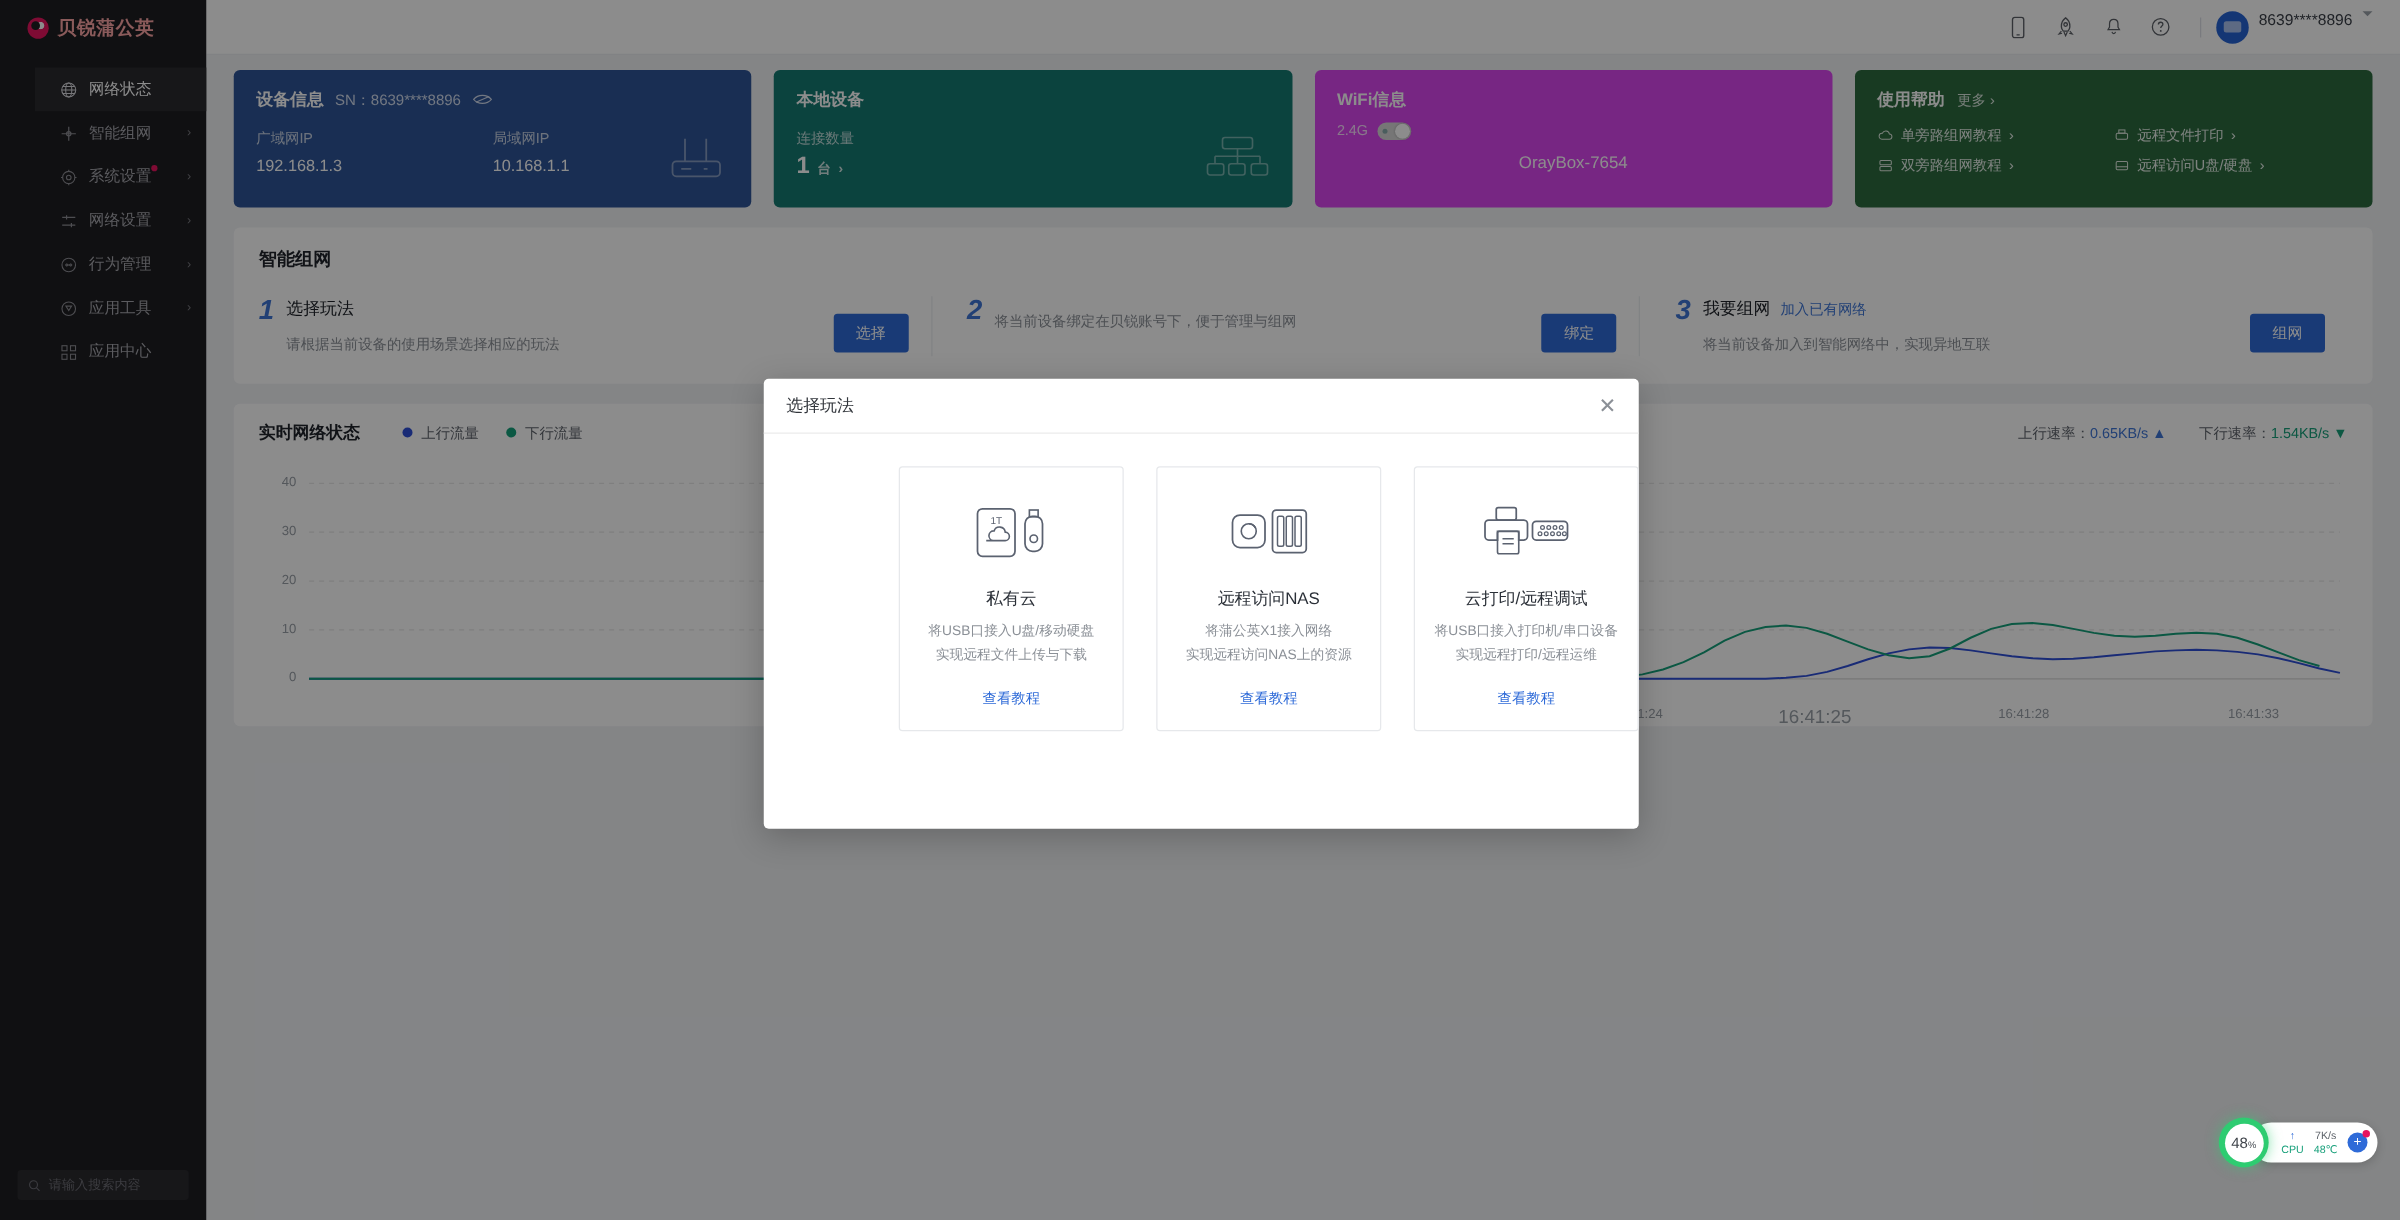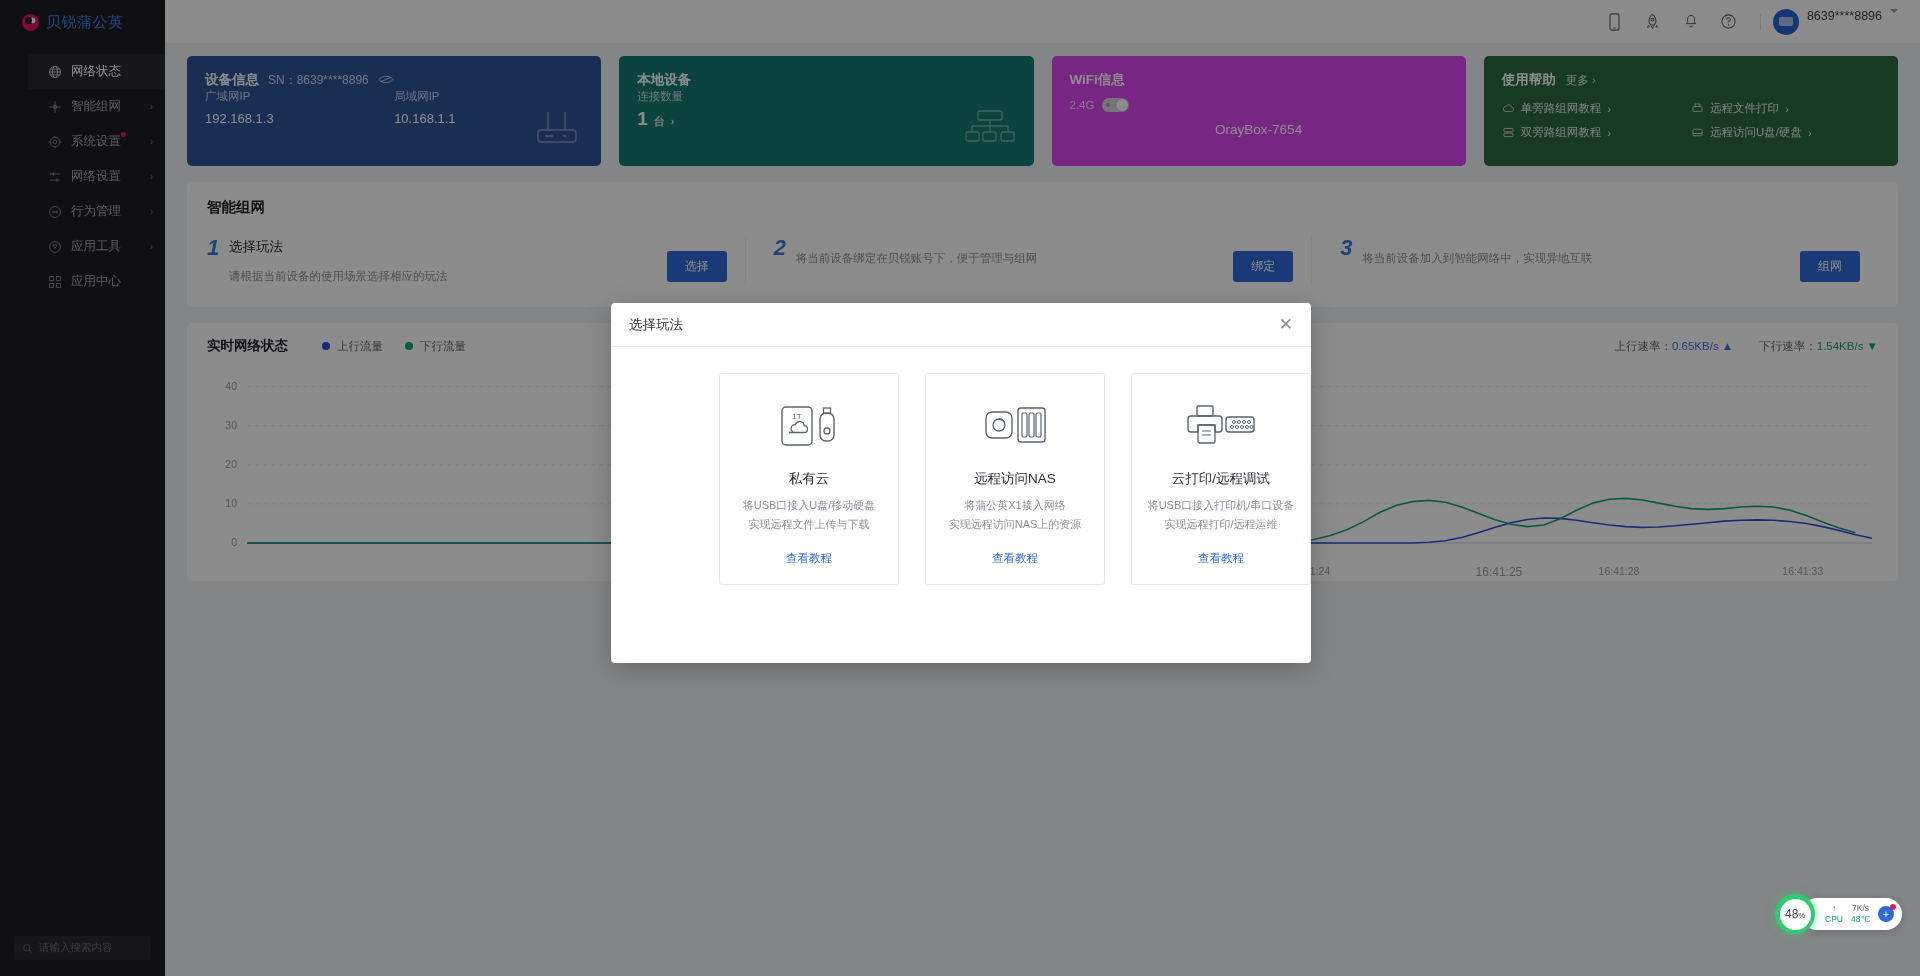--- a/index.html
+++ b/index.html
@@ -22,21 +22,21 @@
   .brand { height: 44px; display: flex; align-items: center; padding: 0 0 0 22px; gap: 7px; }
   .brand-logo {
     width: 17px; height: 17px; border-radius: 50%;
     background: radial-gradient(circle at 62% 38%, #ffffff 0 2.6px, #e8145f 3.2px 100%);
     position: relative; flex: 0 0 auto;
   }
   .brand-logo::after {
     content:""; position:absolute; left:3px; top:3px; width:7px; height:7px;
     border-radius:50%; background:#1e1e21;
   }
-  .brand-name { color: #3b82f6; font-size: 15px; font-weight: normal; letter-spacing: .5px; }
+  .brand-name { color: #fca5a5; font-size: 15px; font-weight: bold; letter-spacing: .5px; }
 
   .nav { margin-top: 10px; margin-left: 28px; }
   .nav-item {
     height: 35px; display: flex; align-items: center;
     padding: 0 12px 0 20px; gap: 9px;
     color: #a6a6ad; font-size: 12.5px; cursor: pointer; position: relative;
   }
   .nav-item.active { background: #2a2a2e; color: #ffffff; }
   .nav-ico { width: 14px; height: 14px; flex: 0 0 14px; display:block; }
   .nav-ico svg { display:block; }
@@ -76,21 +76,21 @@
   
   .cards { display: flex; gap: 18px; }
   .card { flex: 1 1 0; height: 110px; border-radius: 5px; padding: 15px 18px; color: #fff; position: relative; overflow: hidden; }
   .card.blue { background: #2f5597; }
   .card.teal { background: #157a72; }
   .card.purple { background: #d946ef; text-align: center; }
   .card.green { background: #2c6b3f; }
   .card-title { font-size: 13.5px; font-weight: bold; display: flex; align-items: baseline; gap: 9px; }
   .card-sn { font-size: 12px; font-weight: normal; color: #cfd9ec; }
   .eye { display:inline-block; width:16px; height:9px; }
-  .card-row { display: flex; }
+  .card-row { display: flex; margin-top: 14px; }
   .card-col { width: 200px; }
   .card-lab { font-size: 11.5px; color: rgba(255,255,255,.72); }
   .card-val { font-size: 13px; margin-top: 7px; color: #ffffff; }
   .card-big { font-size: 19px; font-weight: bold; margin-top: 4px; display:flex; align-items:baseline; gap:3px;}
   .card-big .ch { font-size: 11px; color: rgba(255,255,255,.8); margin-left:3px;}
   .card-art { position: absolute; right: 18px; bottom: 14px; opacity: .42; }
   .wifi-toggle { display:flex; align-items:center; gap:8px; margin-top:9px; }
   .wifi-band { font-size: 11.5px; color: rgba(255,255,255,.8); }
   .switch { width: 27px; height: 14px; border-radius: 7px; background: #d8d8d8; position: relative; cursor:pointer;}
   .switch::after { content:""; position:absolute; right:1px; top:1px; width:12px; height:12px; border-radius:50%; background:#ffffff; box-shadow:0 0 2px rgba(0,0,0,.3);}
@@ -451,20 +451,24 @@
             <div class="step-num">2</div>
             <div class="step-body">
               <div class="step-desc">将当前设备绑定在贝锐账号下，便于管理与组网</div>
             </div>
             <button class="step-btn">绑定</button>
           </div>
 
           <div class="step">
             <div class="step-num">3</div>
             <div class="step-body">
+              <div class="step-head">
+                <span class="step-name">我要组网</span>
+                <span class="step-link">加入已有网络</span>
+              </div>
               <div class="step-desc">将当前设备加入到智能网络中，实现异地互联</div>
             </div>
             <button class="step-btn">组网</button>
           </div>
         </div>
       </section>
 
       <section class="chart-panel">
         <div class="chart-head">
           <span class="chart-title">实时网络状态</span>
@@ -501,21 +505,21 @@
             </svg>
           <div id="chart-ylabels" style="position:absolute;left:0;top:0;width:36px;height:200px;">
               <div style="position: absolute; right: 6px; top: 171px; font-size: 10.5px; color: rgb(154, 160, 168);">0</div>
               <div style="position: absolute; right: 6px; top: 131.909px; font-size: 10.5px; color: rgb(154, 160, 168);">10</div>
               <div style="position: absolute; right: 6px; top: 92.8182px; font-size: 10.5px; color: rgb(154, 160, 168);">20</div>
               <div style="position: absolute; right: 6px; top: 53.7273px; font-size: 10.5px; color: rgb(154, 160, 168);">30</div>
               <div style="position: absolute; right: 6px; top: 14.6364px; font-size: 10.5px; color: rgb(154, 160, 168);">40</div>
             </div>
           <div id="chart-xlabels" style="position:absolute;left:0;bottom:-16px;width:100%;height:16px;">
               <div style="position: absolute; left: 66%; top: 0px; transform: translateX(-50%); font-size: 10.5px; color: rgb(154, 160, 168); white-space: nowrap;">16:41:24</div>
-              <div style="position: absolute; left: 74.5%; top: 0px; transform: translateX(-50%); font-size: 12px; color: rgb(154, 160, 168); white-space: nowrap; margin-left: 47px;">16:41:25</div>
+              <div style="position: absolute; left: 74.5%; top: 0px; transform: translateX(-50%); font-size: 15px; color: rgb(154, 160, 168); white-space: nowrap;">16:41:25</div>
               <div style="position: absolute; left: 84.5%; top: 0px; transform: translateX(-50%); font-size: 10.5px; color: rgb(154, 160, 168); white-space: nowrap;">16:41:28</div>
               <div style="position: absolute; left: 95.5%; top: 0px; transform: translateX(-50%); font-size: 10.5px; color: rgb(154, 160, 168); white-space: nowrap;">16:41:33</div>
             </div>
         </div>
       </section>
     </div>
 
     <div class="monitor">
       <div class="mon-ring">
         <div class="mon-ring-in">

